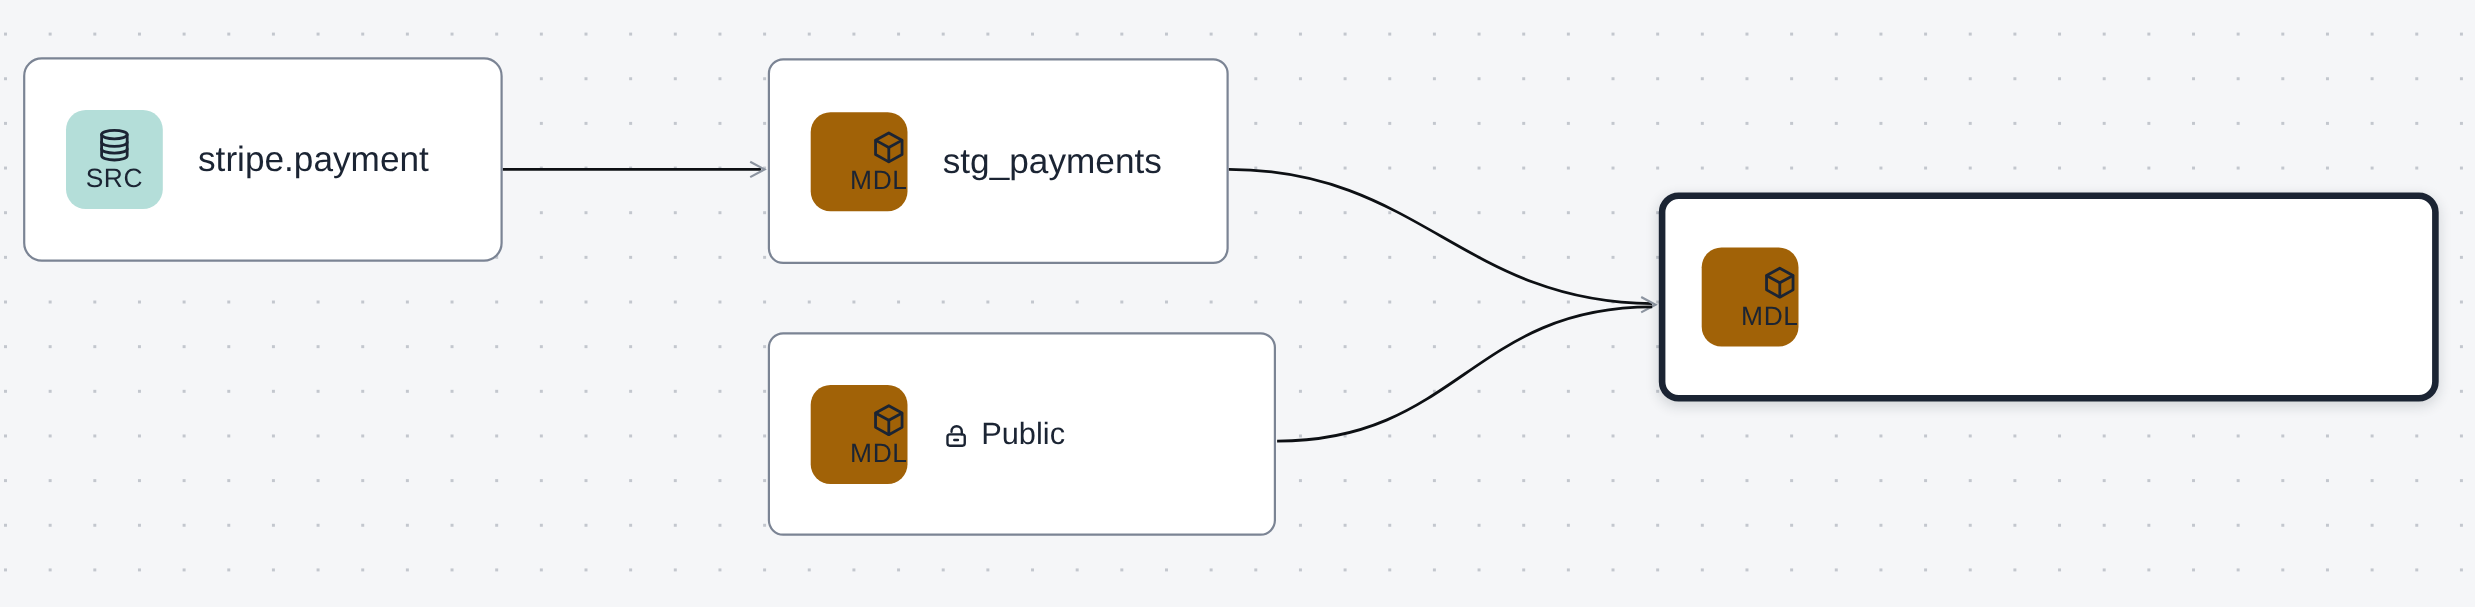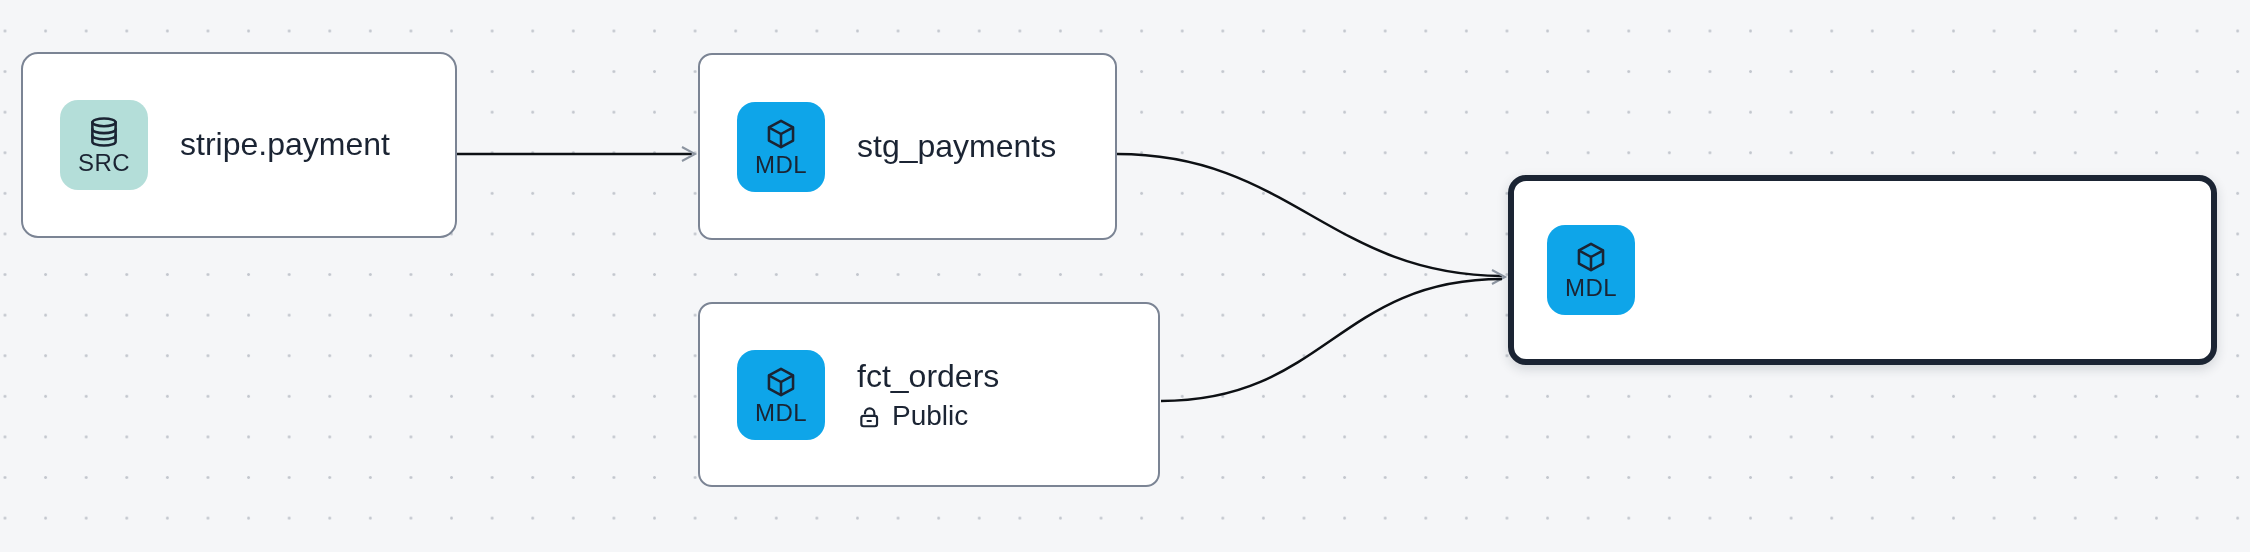--- a/index.html
+++ b/index.html
@@ -61,21 +61,21 @@
     height: 90px;
     border-radius: 18px;
     flex: none;
     display: flex;
     flex-direction: column;
     align-items: center;
     justify-content: center;
     gap: 2px;
   }
   .badge-src { background: #b4ded9; }
-  .badge-mdl { background: #0ea5e9; }
+  .badge-mdl { background: #a16207; align-items: flex-end; }
   .badge svg { width: 34px; height: 34px; display: block; }
   .badge-label {
     font-size: 24px;
     line-height: 1;
     letter-spacing: 0.5px;
   }
   .node-text {
     margin-left: 32px;
     display: flex;
     flex-direction: column;
@@ -159,21 +159,20 @@
       <svg viewBox="0 0 24 24">
         <g class="icon-stroke">
           <path d="M12 2.7 20.5 7.4v9.2L12 21.3 3.5 16.6V7.4L12 2.7z"></path>
           <path d="M3.7 7.5 12 12l8.3-4.5"></path>
           <path d="M12 21v-9"></path>
         </g>
       </svg>
       <span class="badge-label">MDL</span>
     </div>
     <div class="node-text">
-      <div class="title">fct_orders</div>
       <div class="access-row">
         <svg viewBox="0 0 24 24">
           <g class="icon-stroke" style="stroke-width:2;">
             <rect x="4" y="11" width="14.5" height="9.5" rx="2"></rect>
             <path d="M16 11V8.4a4.3 4.3 0 0 0-8.6 0v.4"></path>
             <path d="M9.7 15.7h3.1"></path>
           </g>
         </svg>
         <span>Public</span>
       </div>

